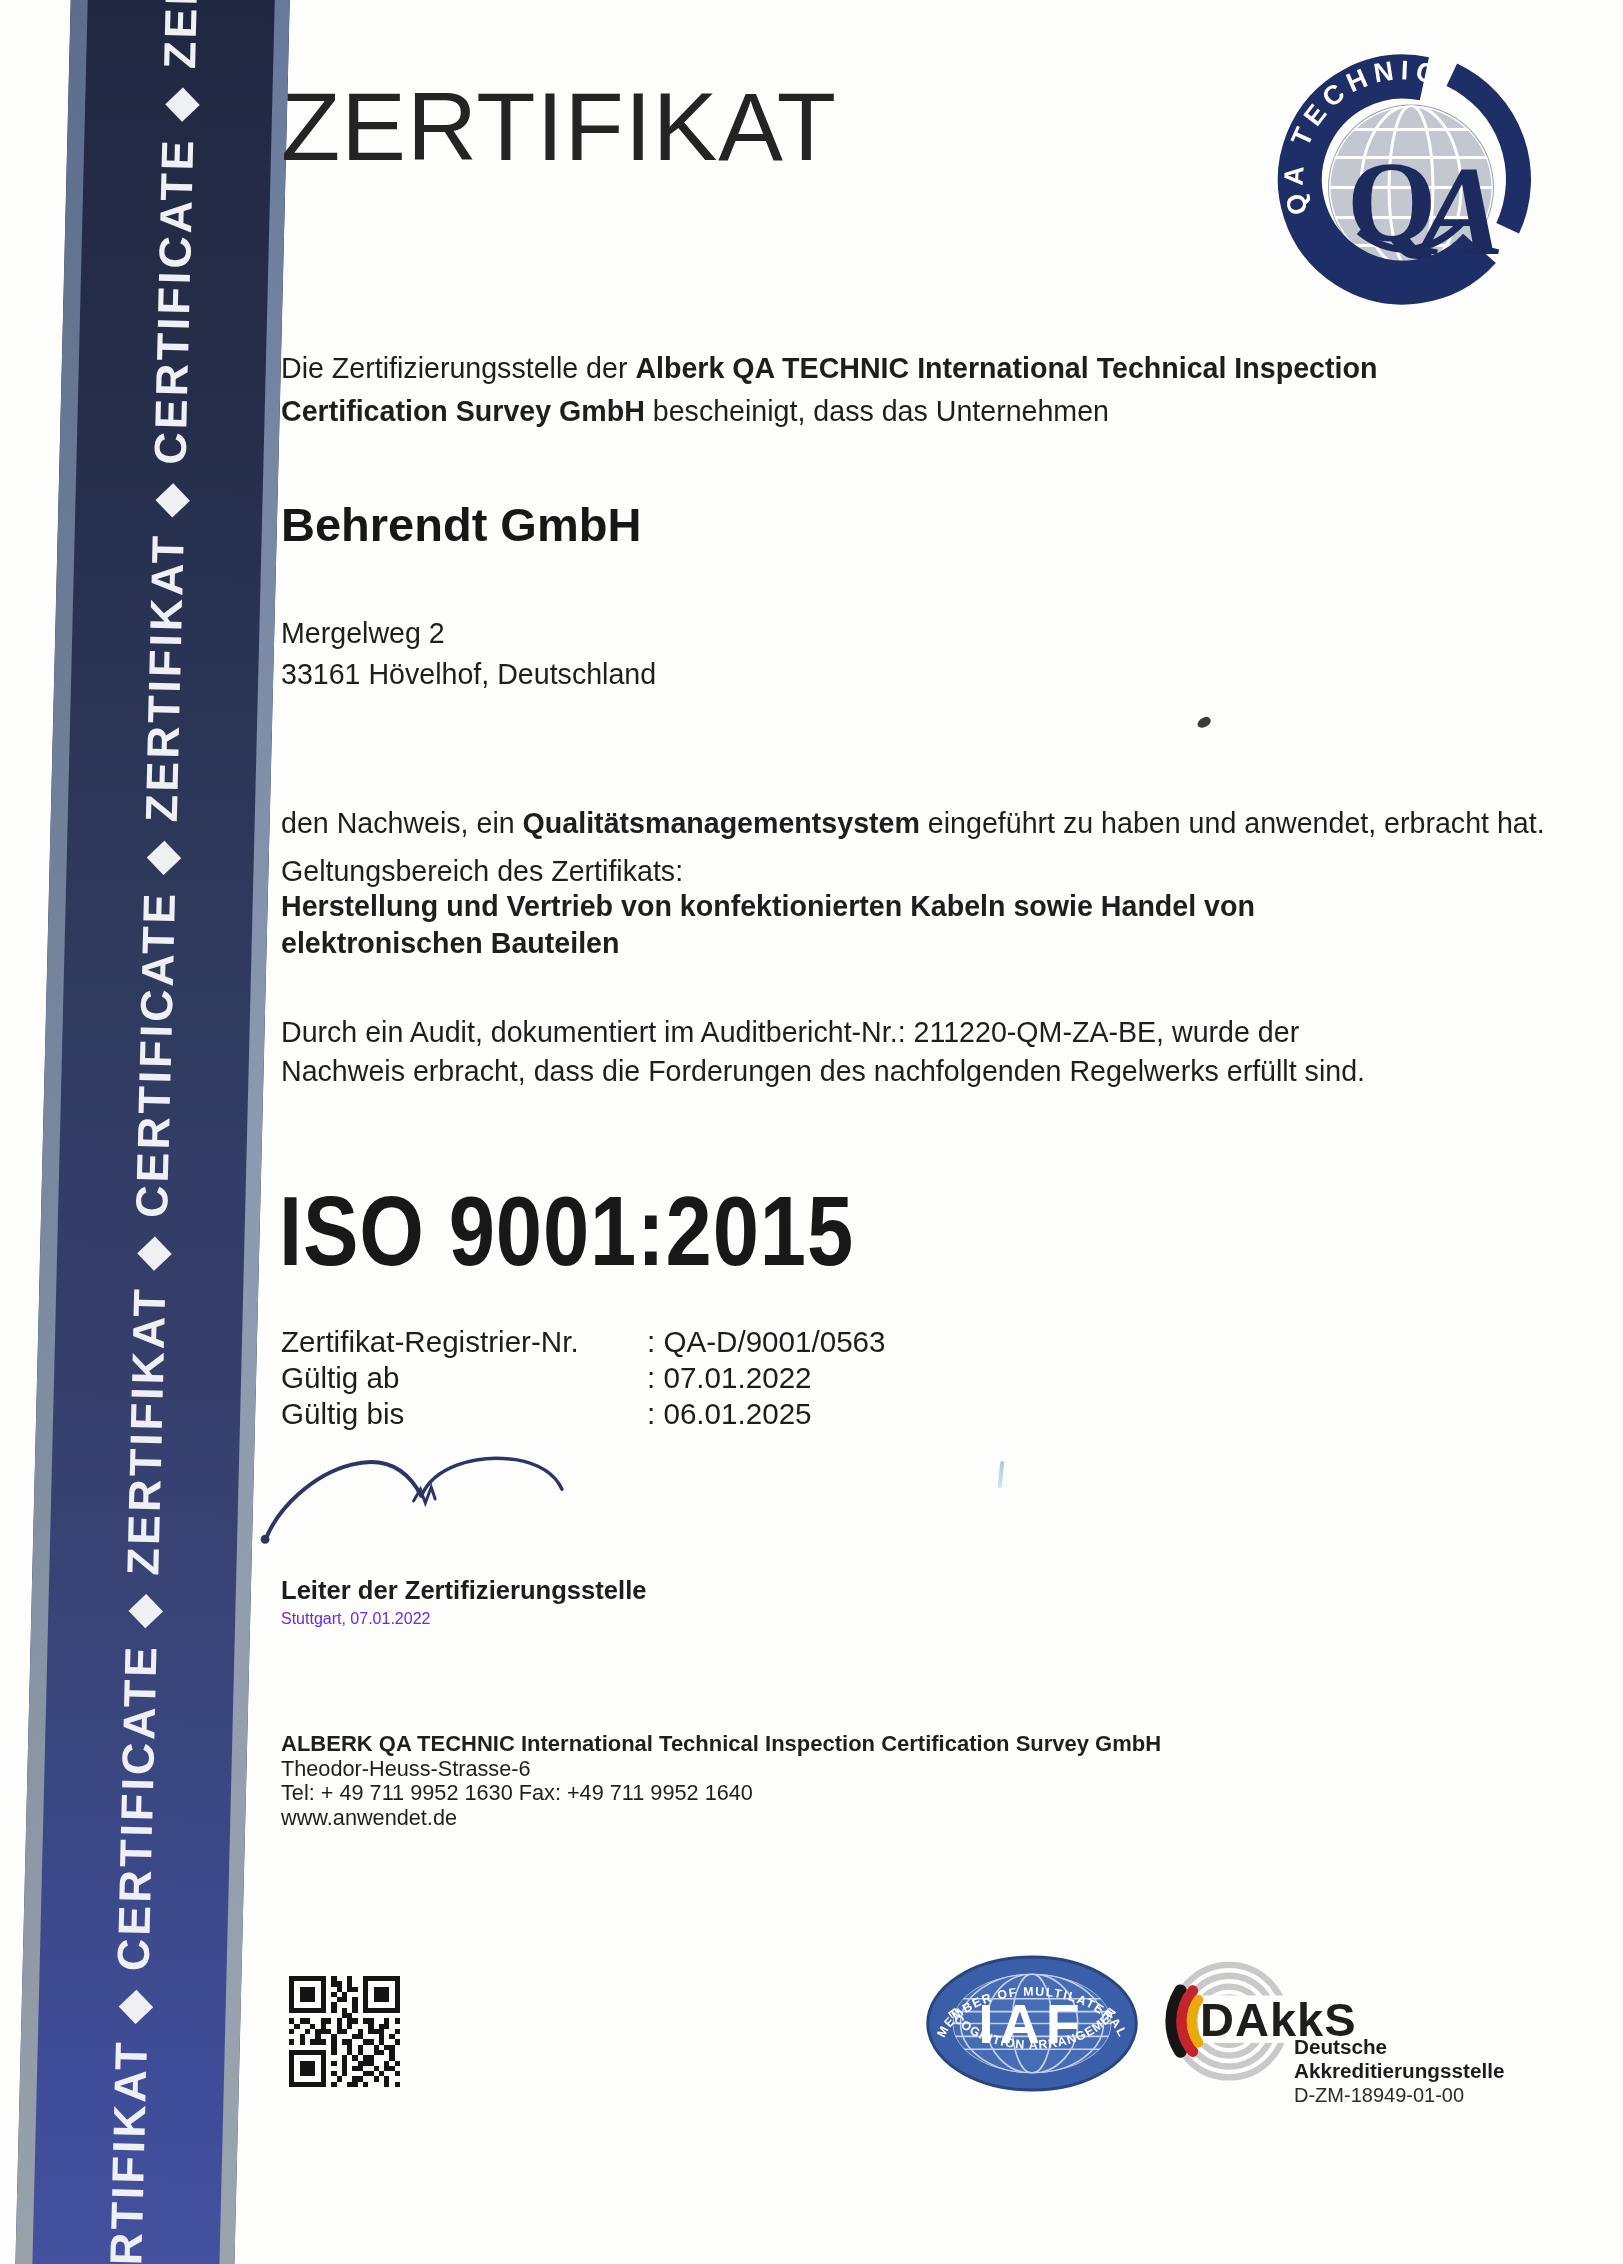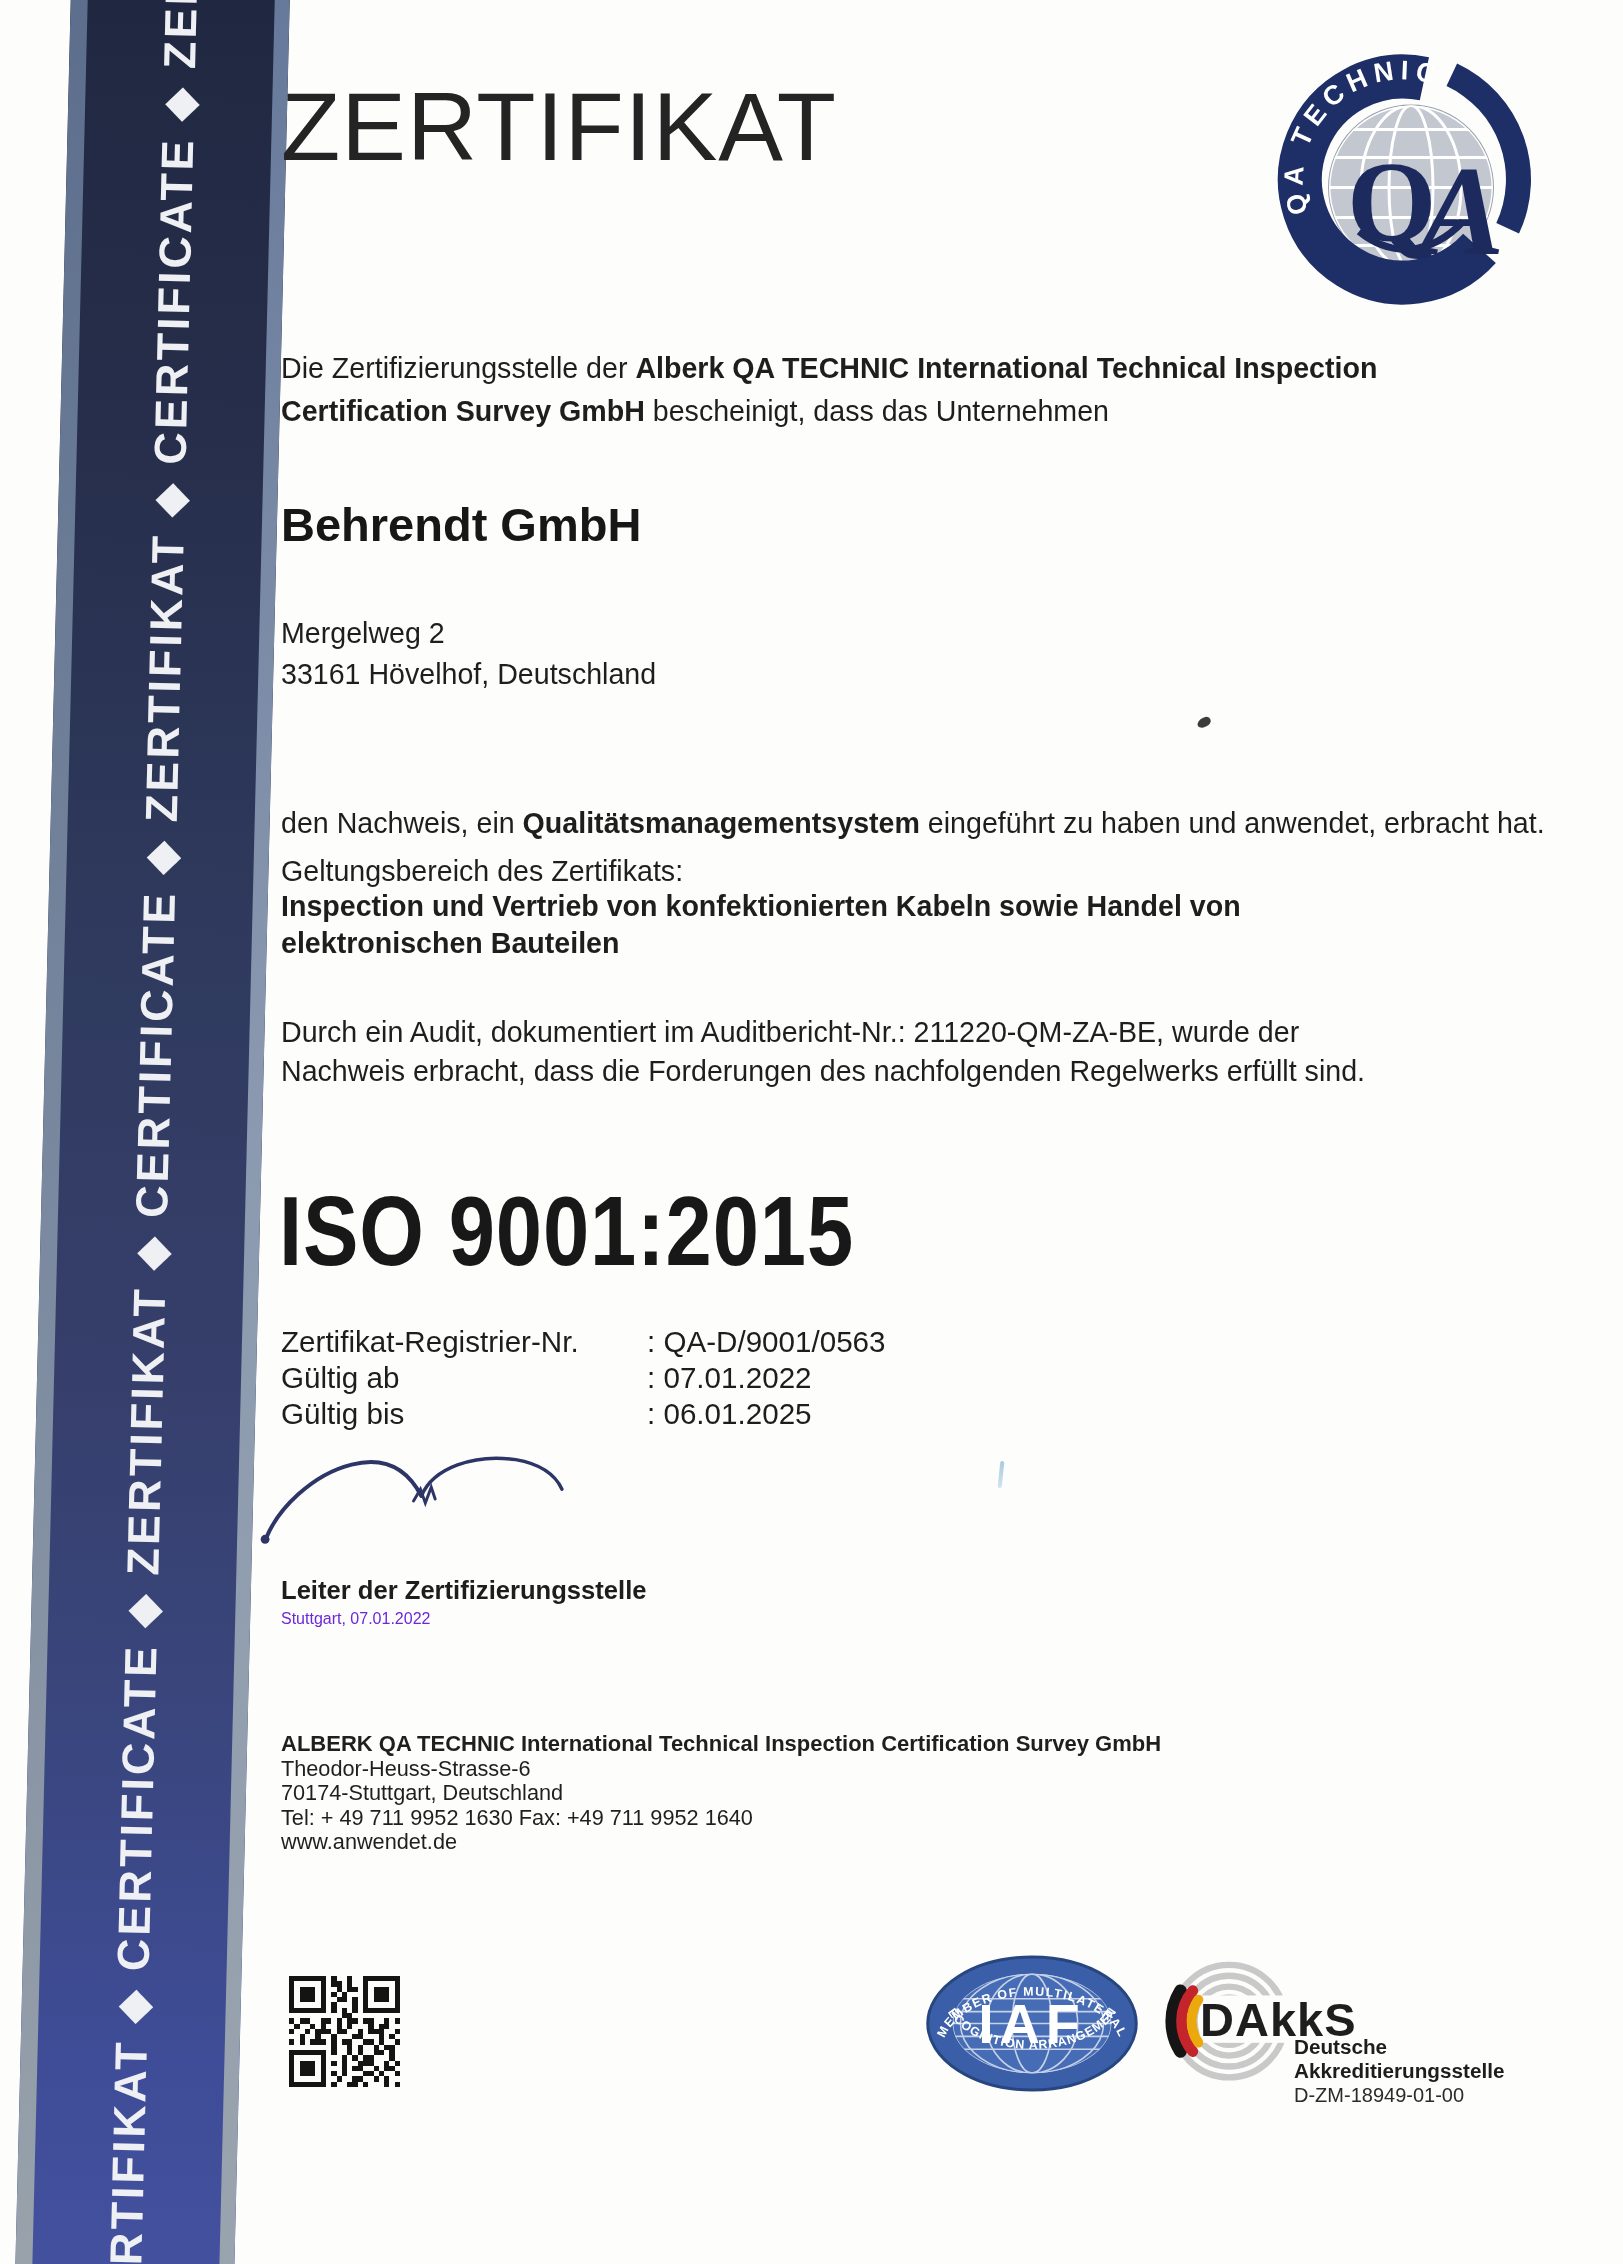--- a/index.html
+++ b/index.html
@@ -127,21 +127,21 @@
 </svg>
 
 <p class="para p-intro"><span>Die Zertifizierungsstelle der </span><b>Alberk QA TECHNIC International Technical Inspection Certification Survey GmbH</b><span> bescheinigt, dass das Unternehmen</span></p>
 
 <div class="company">Behrendt GmbH</div>
 <p class="para address"><span>Mergelweg 2</span><br><span>33161 Hövelhof, Deutschland</span></p>
 
 <p class="para p-state"><span>den Nachweis, ein </span><b>Qualitätsmanagementsystem</b><span> eingeführt zu haben und anwendet, erbracht hat.</span></p>
 
 <p class="para scope-label">Geltungsbereich des Zertifikats:</p>
-<p class="para scope-text">Inspection und Vertrieb von konfektionierten Kabeln sowie Handel von elektronischen Bauteilen</p>
+<p class="para scope-text">Herstellung und Vertrieb von konfektionierten Kabeln sowie Handel von elektronischen Bauteilen</p>
 
 <p class="para p-audit">Durch ein Audit, dokumentiert im Auditbericht-Nr.: 211220-QM-ZA-BE, wurde der Nachweis erbracht, dass die Forderungen des nachfolgenden Regelwerks erfüllt sind.</p>
 
 <div class="iso"><span class="iso-inner">ISO 9001:2015</span></div>
 
 <div class="registry">
   <div class="reg-row">
     <div class="reg-label">Zertifikat-Registrier-Nr.</div>
     <div class="reg-value">: QA-D/9001/0563</div>
   </div>
@@ -160,21 +160,20 @@
   <path d="M8 100 C 20 70 55 35 95 25 C 130 16 152 30 166 57" fill="none" stroke="#2c3565" stroke-width="4" stroke-linecap="round"></path>
   <path d="M158 62 l7 -12 l5 14 l6 -16 l4 12" fill="none" stroke="#2c3565" stroke-width="3" stroke-linecap="round"></path>
   <path d="M166 57 C 178 28 220 14 262 20 C 285 24 301 33 309 50" fill="none" stroke="#2c3565" stroke-width="3.5" stroke-linecap="round"></path>
 </svg>
 <div class="leiter">Leiter der Zertifizierungsstelle</div>
 <div class="leiter-sub">Stuttgart, 07.01.2022</div>
 
 <div class="footer">
   <div class="bold-line">ALBERK QA TECHNIC International Technical Inspection Certification Survey GmbH</div>
   <div>Theodor-Heuss-Strasse-6</div>
-  <div>70174-Stuttgart, Deutschland</div>
   <div>Tel: + 49 711 9952 1630 Fax: +49 711 9952 1640</div>
   <div>www.anwendet.de</div>
 </div>
 
 <svg class="qr" viewBox="0 0 21 21" shape-rendering="crispEdges">
   <path id="qr-path" fill="#141414" d="M0 0h1v1h-1zM1 0h1v1h-1zM2 0h1v1h-1zM3 0h1v1h-1zM4 0h1v1h-1zM5 0h1v1h-1zM6 0h1v1h-1zM8 0h1v1h-1zM11 0h1v1h-1zM14 0h1v1h-1zM15 0h1v1h-1zM16 0h1v1h-1zM17 0h1v1h-1zM18 0h1v1h-1zM19 0h1v1h-1zM20 0h1v1h-1zM0 1h1v1h-1zM6 1h1v1h-1zM8 1h1v1h-1zM9 1h1v1h-1zM11 1h1v1h-1zM14 1h1v1h-1zM20 1h1v1h-1zM0 2h1v1h-1zM2 2h1v1h-1zM3 2h1v1h-1zM4 2h1v1h-1zM6 2h1v1h-1zM9 2h1v1h-1zM11 2h1v1h-1zM12 2h1v1h-1zM14 2h1v1h-1zM16 2h1v1h-1zM17 2h1v1h-1zM18 2h1v1h-1zM20 2h1v1h-1zM0 3h1v1h-1zM2 3h1v1h-1zM3 3h1v1h-1zM4 3h1v1h-1zM6 3h1v1h-1zM8 3h1v1h-1zM10 3h1v1h-1zM14 3h1v1h-1zM16 3h1v1h-1zM17 3h1v1h-1zM18 3h1v1h-1zM20 3h1v1h-1zM0 4h1v1h-1zM2 4h1v1h-1zM3 4h1v1h-1zM4 4h1v1h-1zM6 4h1v1h-1zM9 4h1v1h-1zM10 4h1v1h-1zM12 4h1v1h-1zM14 4h1v1h-1zM16 4h1v1h-1zM17 4h1v1h-1zM18 4h1v1h-1zM20 4h1v1h-1zM0 5h1v1h-1zM6 5h1v1h-1zM8 5h1v1h-1zM12 5h1v1h-1zM14 5h1v1h-1zM20 5h1v1h-1zM0 6h1v1h-1zM1 6h1v1h-1zM2 6h1v1h-1zM3 6h1v1h-1zM4 6h1v1h-1zM5 6h1v1h-1zM6 6h1v1h-1zM8 6h1v1h-1zM10 6h1v1h-1zM12 6h1v1h-1zM14 6h1v1h-1zM15 6h1v1h-1zM16 6h1v1h-1zM17 6h1v1h-1zM18 6h1v1h-1zM19 6h1v1h-1zM20 6h1v1h-1zM10 7h1v1h-1zM11 7h1v1h-1zM0 8h1v1h-1zM2 8h1v1h-1zM3 8h1v1h-1zM6 8h1v1h-1zM7 8h1v1h-1zM9 8h1v1h-1zM11 8h1v1h-1zM12 8h1v1h-1zM14 8h1v1h-1zM15 8h1v1h-1zM18 8h1v1h-1zM20 8h1v1h-1zM1 9h1v1h-1zM4 9h1v1h-1zM6 9h1v1h-1zM9 9h1v1h-1zM11 9h1v1h-1zM15 9h1v1h-1zM17 9h1v1h-1zM18 9h1v1h-1zM0 10h1v1h-1zM3 10h1v1h-1zM5 10h1v1h-1zM6 10h1v1h-1zM7 10h1v1h-1zM9 10h1v1h-1zM10 10h1v1h-1zM13 10h1v1h-1zM15 10h1v1h-1zM16 10h1v1h-1zM17 10h1v1h-1zM20 10h1v1h-1zM2 11h1v1h-1zM5 11h1v1h-1zM8 11h1v1h-1zM12 11h1v1h-1zM13 11h1v1h-1zM17 11h1v1h-1zM19 11h1v1h-1zM0 12h1v1h-1zM2 12h1v1h-1zM4 12h1v1h-1zM5 12h1v1h-1zM6 12h1v1h-1zM8 12h1v1h-1zM10 12h1v1h-1zM11 12h1v1h-1zM14 12h1v1h-1zM15 12h1v1h-1zM17 12h1v1h-1zM20 12h1v1h-1zM8 13h1v1h-1zM11 13h1v1h-1zM13 13h1v1h-1zM16 13h1v1h-1zM18 13h1v1h-1zM19 13h1v1h-1zM0 14h1v1h-1zM1 14h1v1h-1zM2 14h1v1h-1zM3 14h1v1h-1zM4 14h1v1h-1zM5 14h1v1h-1zM6 14h1v1h-1zM8 14h1v1h-1zM11 14h1v1h-1zM13 14h1v1h-1zM16 14h1v1h-1zM17 14h1v1h-1zM19 14h1v1h-1zM0 15h1v1h-1zM6 15h1v1h-1zM10 15h1v1h-1zM12 15h1v1h-1zM14 15h1v1h-1zM15 15h1v1h-1zM19 15h1v1h-1zM0 16h1v1h-1zM2 16h1v1h-1zM3 16h1v1h-1zM4 16h1v1h-1zM6 16h1v1h-1zM8 16h1v1h-1zM10 16h1v1h-1zM13 16h1v1h-1zM14 16h1v1h-1zM15 16h1v1h-1zM18 16h1v1h-1zM20 16h1v1h-1zM0 17h1v1h-1zM2 17h1v1h-1zM3 17h1v1h-1zM4 17h1v1h-1zM6 17h1v1h-1zM10 17h1v1h-1zM12 17h1v1h-1zM13 17h1v1h-1zM16 17h1v1h-1zM18 17h1v1h-1zM19 17h1v1h-1zM0 18h1v1h-1zM2 18h1v1h-1zM3 18h1v1h-1zM4 18h1v1h-1zM6 18h1v1h-1zM8 18h1v1h-1zM10 18h1v1h-1zM14 18h1v1h-1zM15 18h1v1h-1zM17 18h1v1h-1zM20 18h1v1h-1zM0 19h1v1h-1zM6 19h1v1h-1zM9 19h1v1h-1zM12 19h1v1h-1zM13 19h1v1h-1zM16 19h1v1h-1zM18 19h1v1h-1zM0 20h1v1h-1zM1 20h1v1h-1zM2 20h1v1h-1zM3 20h1v1h-1zM4 20h1v1h-1zM5 20h1v1h-1zM6 20h1v1h-1zM8 20h1v1h-1zM11 20h1v1h-1zM12 20h1v1h-1zM14 20h1v1h-1zM18 20h1v1h-1zM20 20h1v1h-1z"></path>
 </svg>
 
 <svg class="iaf" viewBox="0 0 215 140">
   <defs>

